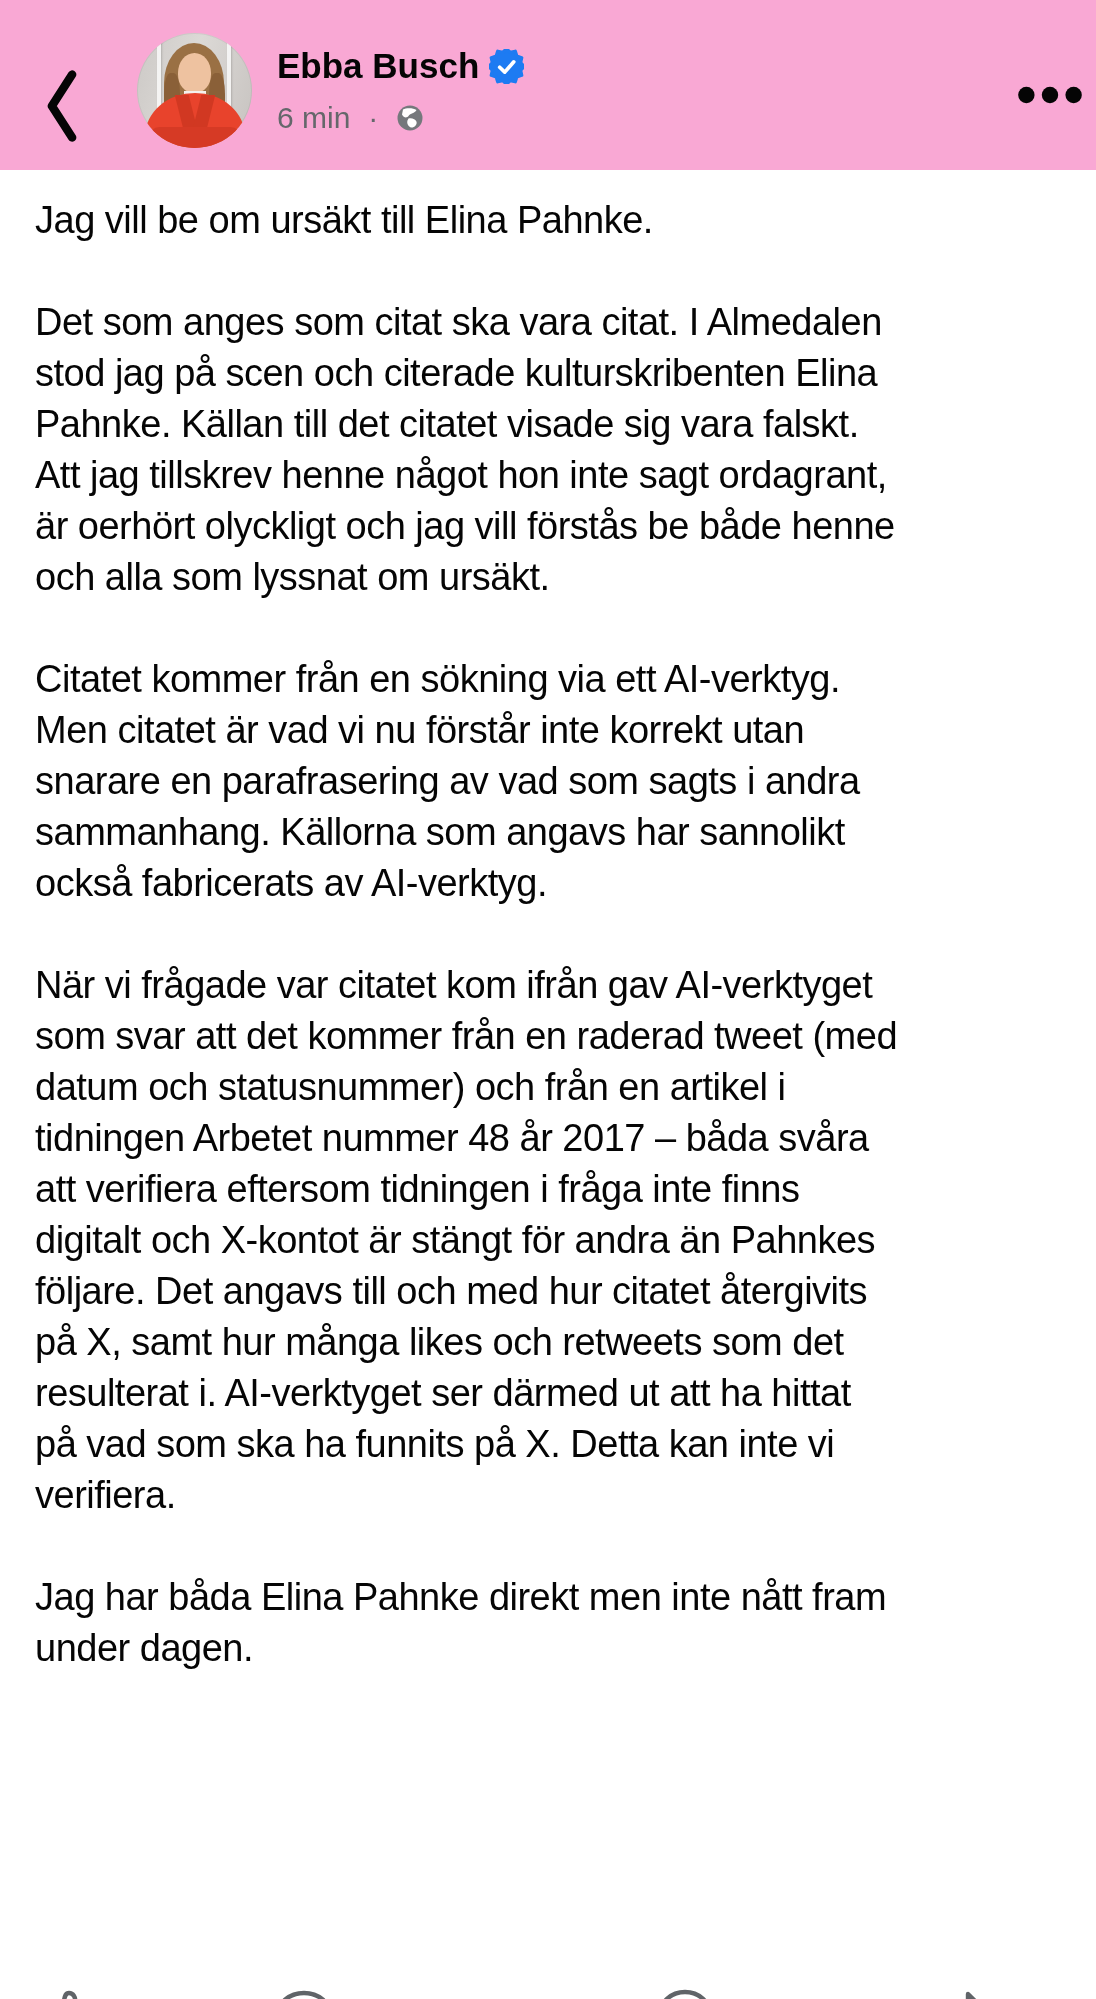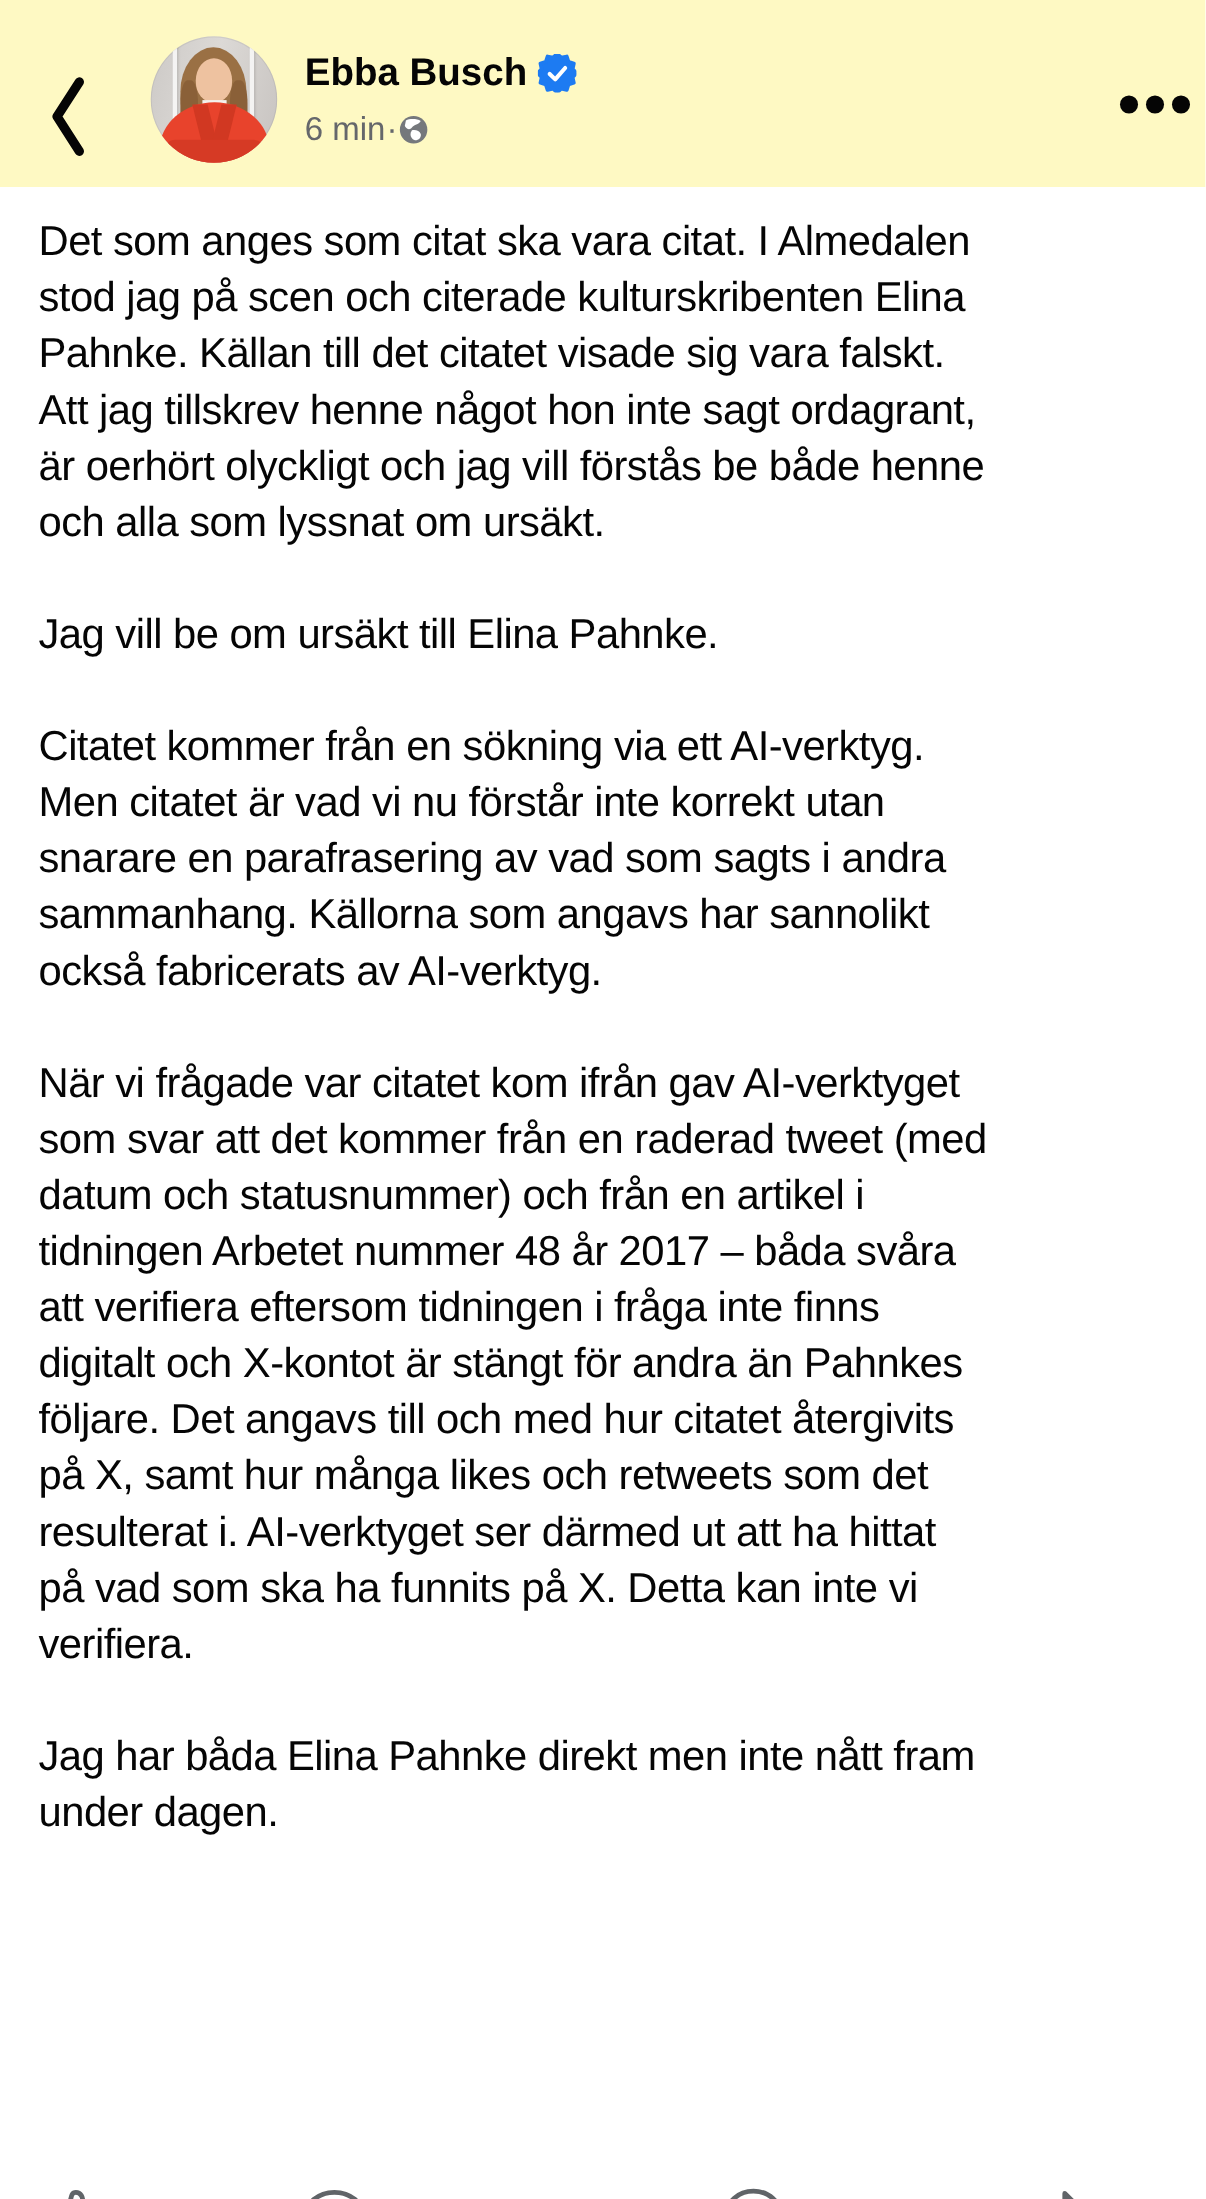--- a/index.html
+++ b/index.html
@@ -1,21 +1,21 @@
 <!DOCTYPE html>
 <html><head>
 <meta charset="utf-8">
 <style>
   html,body{margin:0;padding:0;background:#fff;}
   body{
     width:1096px;height:1999px;position:relative;overflow:hidden;
     font-family:"Liberation Sans",sans-serif;color:#050505;
   }
   
-  .hdr{position:absolute;left:0;top:0;width:1096px;height:170px;background:#fef9c3;}
+  .hdr{position:absolute;left:0;top:0;width:1096px;height:170px;background:#f9a8d4;}
   .back-btn{position:absolute;left:44px;top:68px;width:44px;height:76px;
     background:none;border:none;padding:0;cursor:pointer;}
   .back-btn svg{display:block;}
   .avatar{position:absolute;left:137px;top:33px;width:115px;height:115px;border-radius:50%;
     overflow:hidden;background:linear-gradient(105deg,#ccc9c6 0%,#dcd9d6 45%,#c7c3c0 100%);
     box-shadow:inset 0 0 0 1px rgba(0,0,0,.06);}
   .panel{position:absolute;top:0;width:4px;height:100%;background:rgba(255,255,255,.75);
     box-shadow:1px 0 2px rgba(0,0,0,.15);}
   .panel.p1{left:20px;} .panel.p2{left:90px;}
   .hair{position:absolute;left:27px;top:10px;width:60px;height:80px;background:#9a7044;
@@ -26,21 +26,21 @@
     border-radius:50% 50% 46% 46%;}
   .shirt{position:absolute;left:47px;top:58px;width:22px;height:20px;background:#f4f1ed;}
   .blazer{position:absolute;left:8px;top:60px;width:100px;height:60px;background:#e8432c;
     border-radius:50% 50% 0 0 / 72% 72% 0 0;}
   .lapel{position:absolute;top:62px;width:14px;height:34px;background:#d13822;}
   .lapel.ll{left:42px;transform:skewX(14deg);} .lapel.lr{left:60px;transform:skewX(-14deg);}
   .arms{position:absolute;left:12px;top:94px;width:92px;height:21px;background:#d63a25;border-radius:12px;}
   .hdr-text{position:absolute;left:277px;top:44px;}
   .name-row{display:flex;align-items:center;gap:10px;}
   .name{font-size:35px;font-weight:700;line-height:44px;color:#050505;cursor:pointer;}
-  .meta-row{display:flex;align-items:center;gap:1px;margin-top:13px;
+  .meta-row{display:flex;align-items:center;gap:18px;margin-top:13px;
     font-size:30px;line-height:34px;color:#65676B;}
   .more-btn{position:absolute;left:1010px;top:74px;width:80px;height:44px;
     background:none;border:none;padding:0;cursor:pointer;}
   
   .post-body{position:absolute;left:35px;top:195px;width:1035px;}
   .post-body p{
     margin:0 0 51px 0;font-size:38px;line-height:51px;letter-spacing:-0.5px;
     color:#050505;white-space:pre;font-weight:400;
   }
   
@@ -96,27 +96,27 @@
   <button class="more-btn">
     <svg width="68" height="18" viewBox="0 0 58 16">
       <circle cx="8" cy="8" r="7.3" fill="#050505"></circle>
       <circle cx="29" cy="8" r="7.3" fill="#050505"></circle>
       <circle cx="50" cy="8" r="7.3" fill="#050505"></circle>
     </svg>
   </button>
 </div>
 
 <main class="post-body">
+  <p>Jag vill be om ursäkt till Elina Pahnke.</p>
   <p>Det som anges som citat ska vara citat. I Almedalen
 stod jag på scen och citerade kulturskribenten Elina
 Pahnke. Källan till det citatet visade sig vara falskt.
 Att jag tillskrev henne något hon inte sagt ordagrant,
 är oerhört olyckligt och jag vill förstås be både henne
 och alla som lyssnat om ursäkt.</p>
-  <p>Jag vill be om ursäkt till Elina Pahnke.</p>
   <p>Citatet kommer från en sökning via ett AI-verktyg.
 Men citatet är vad vi nu förstår inte korrekt utan
 snarare en parafrasering av vad som sagts i andra
 sammanhang. Källorna som angavs har sannolikt
 också fabricerats av AI-verktyg.</p>
   <p>När vi frågade var citatet kom ifrån gav AI-verktyget
 som svar att det kommer från en raderad tweet (med
 datum och statusnummer) och från en artikel i
 tidningen Arbetet nummer 48 år 2017 – båda svåra
 att verifiera eftersom tidningen i fråga inte finns

